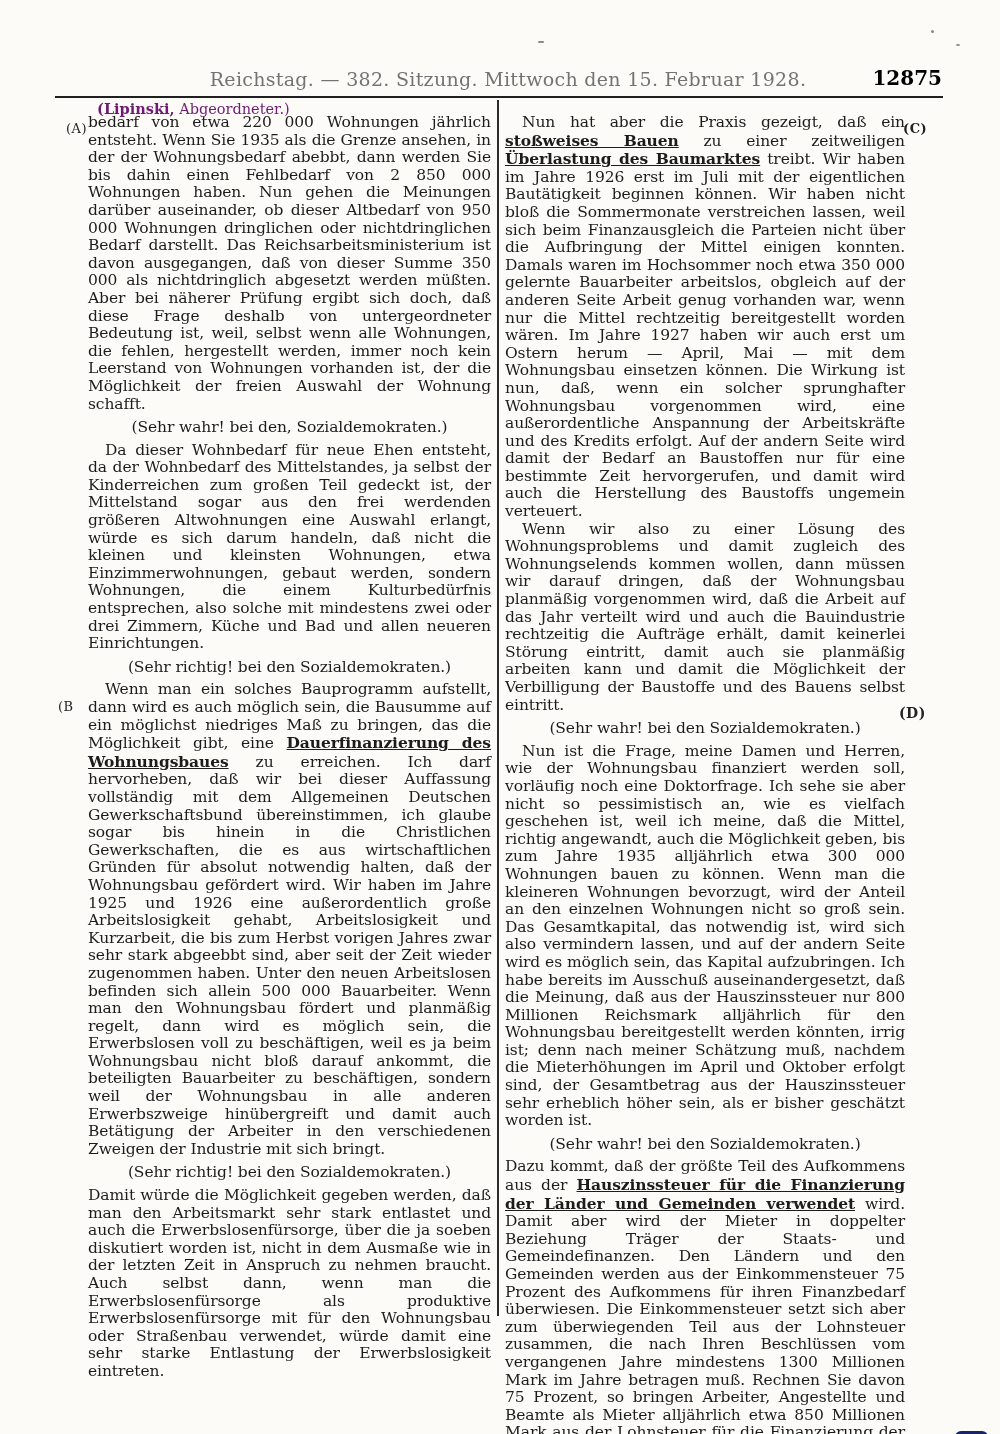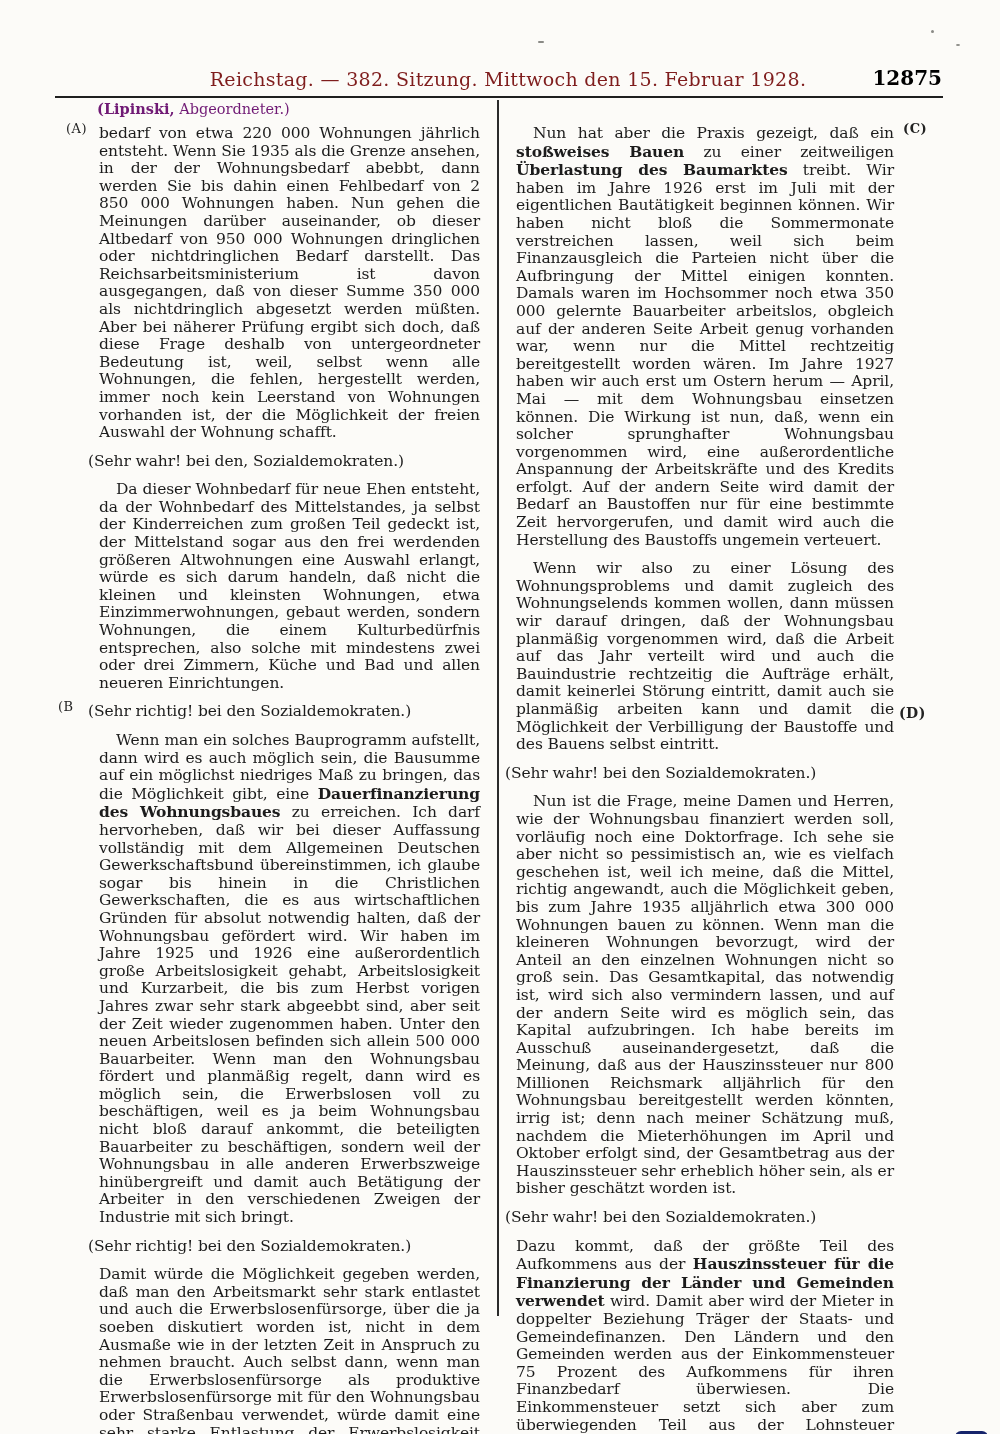--- a/index.html
+++ b/index.html
@@ -1,34 +1,34 @@
 <!DOCTYPE html>
 <html><head>
 <meta charset="utf-8">
 <style>
   html,body{margin:0;padding:0;}
   body{width:1000px;height:1434px;background:#e9e9e7;font-family:"DejaVu Serif", serif;}
   .page{position:relative;width:1000px;height:1434px;background:#fcfbf8;color:#1b1b1b;overflow:hidden;}
 
   .header-title{position:absolute;top:68px;left:16px;right:0;text-align:center;
-    font-size:19px;letter-spacing:.3px;color:#7f1d1d;font-weight:500;}
+    font-size:19px;letter-spacing:.3px;color:#737373;font-weight:500;}
   .page-number{position:absolute;top:66px;right:58px;font-size:20px;font-weight:bold;color:#000000;}
   .header-rule{position:absolute;top:96px;left:55px;width:888px;height:2px;background:#1f1f1f;}
 
   .speaker-line{position:absolute;top:100px;left:97px;font-size:14.5px;color:#701a75;}
   .speaker-line .b{font-weight:bold;}
 
   .col{position:absolute;top:114px;font-size:15.5px;line-height:17.6px;text-align:justify;
     color:#1c1c1c;letter-spacing:-0.1px;}
   .col-left{left:88px;width:403px;}
   .col-right{left:505px;width:400px;}
-  .col p{margin:11px;}
+  .col p{margin:0;}
   .col p.indent{text-indent:17px;}
-  .col .b{font-weight:bold;}
-  .col .stage{text-align:left;text-indent:0;margin:6px 0 5px 0;}
+  .col .b{font-weight:bold;text-decoration:underline;}
+  .col .stage{text-align:center;text-indent:0;margin:6px 0 5px 0;}
 
   .divider{position:absolute;left:497px;top:100px;width:2px;height:1216px;background:#2b2b2b;}
 
   .margin-mark{position:absolute;font-size:13px;color:#222;letter-spacing:.5px;}
   .mark-a{top:121px;left:66px;}
   .mark-b{top:699px;left:58px;}
   .mark-c{top:121px;left:903px;font-weight:bold;}
   .mark-d{top:705px;left:899px;font-weight:bold;font-size:14px;}
 
   .dfg-bar{position:absolute;top:1403px;right:12px;display:flex;align-items:center;gap:5px;

